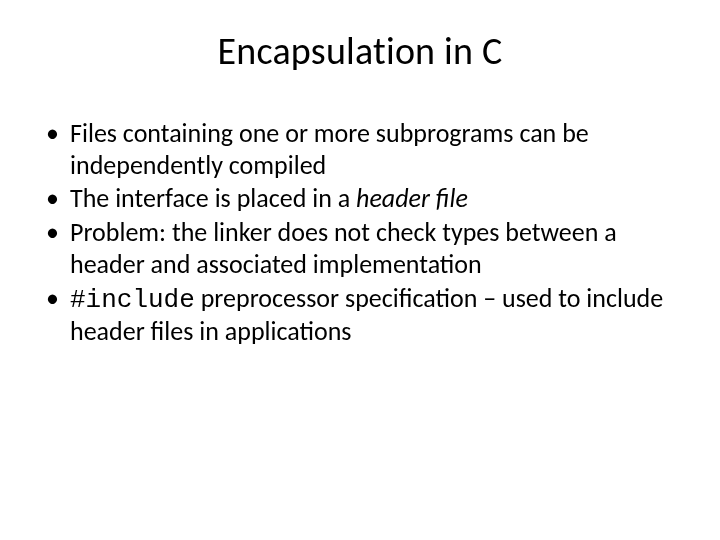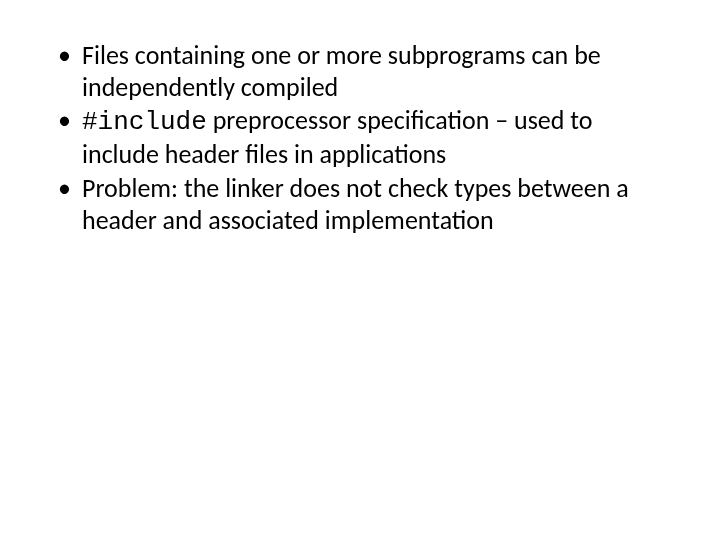--- a/index.html
+++ b/index.html
@@ -21,21 +21,21 @@
   }
   .title {
     text-align: center;
     font-size: 38px;
     font-weight: 400;
     margin: 0 0 44px 0;
     letter-spacing: 0.2px;
   }
   ul.bullets {
     list-style: none;
-    margin: 12px;
+    margin: 0;
     padding: 0 8px 0 0;
   }
   ul.bullets li {
     position: relative;
     font-size: 26px;
     line-height: 1.22;
     padding-left: 30px;
     margin-bottom: 2px;
   }
   ul.bullets li::before {
@@ -61,32 +61,36 @@
     text-align: center;
     font-size: 11px;
     color: #000;
   }
 </style>
 </head>
 <body>
 
 <div class="slide">
 
+  <h1 class="title">Encapsulation in C</h1>
 
   <ul class="bullets">
 
     <li>
       <span>Files containing one or more subprograms can be independently compiled</span>
     </li>
 
-
     <li>
-      <span class="mono">#include</span><span> preprocessor specification – used to include header files in applications</span>
+      <span>The interface is placed in a </span><span class="italic">header file</span><span></span>
     </li>
 
     <li>
       <span>Problem: the linker does not check types between a header and associated implementation</span>
+    </li>
+
+    <li>
+      <span class="mono">#include</span><span> preprocessor specification – used to include header files in applications</span>
     </li>
 
   </ul>
 
 
 </div>
 
 </body></html>

